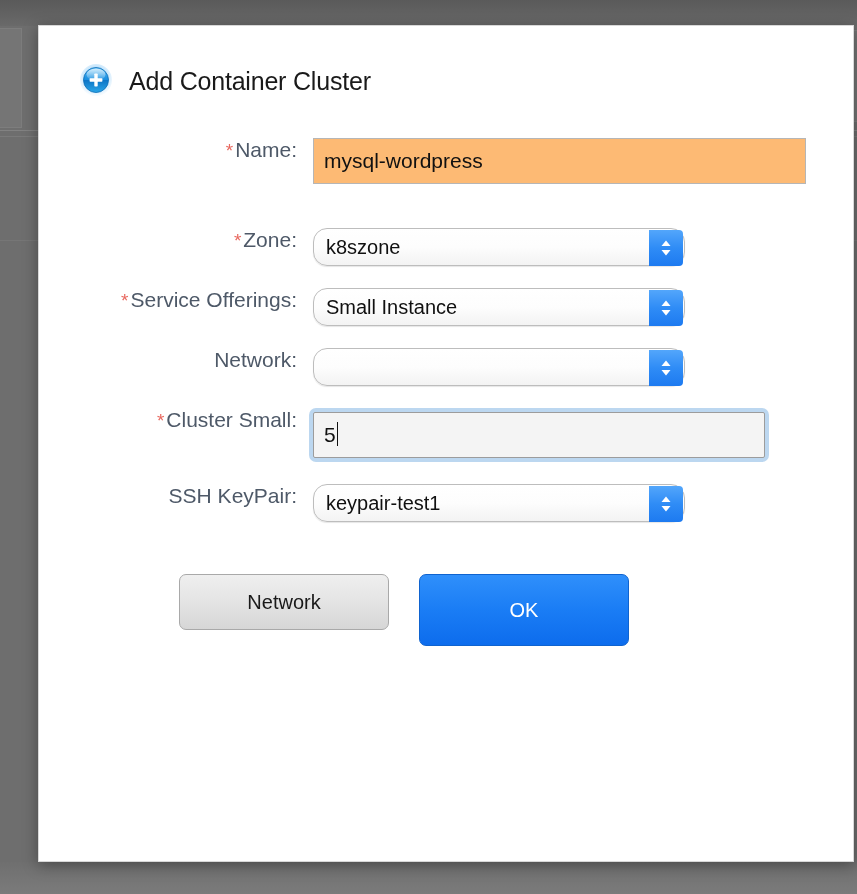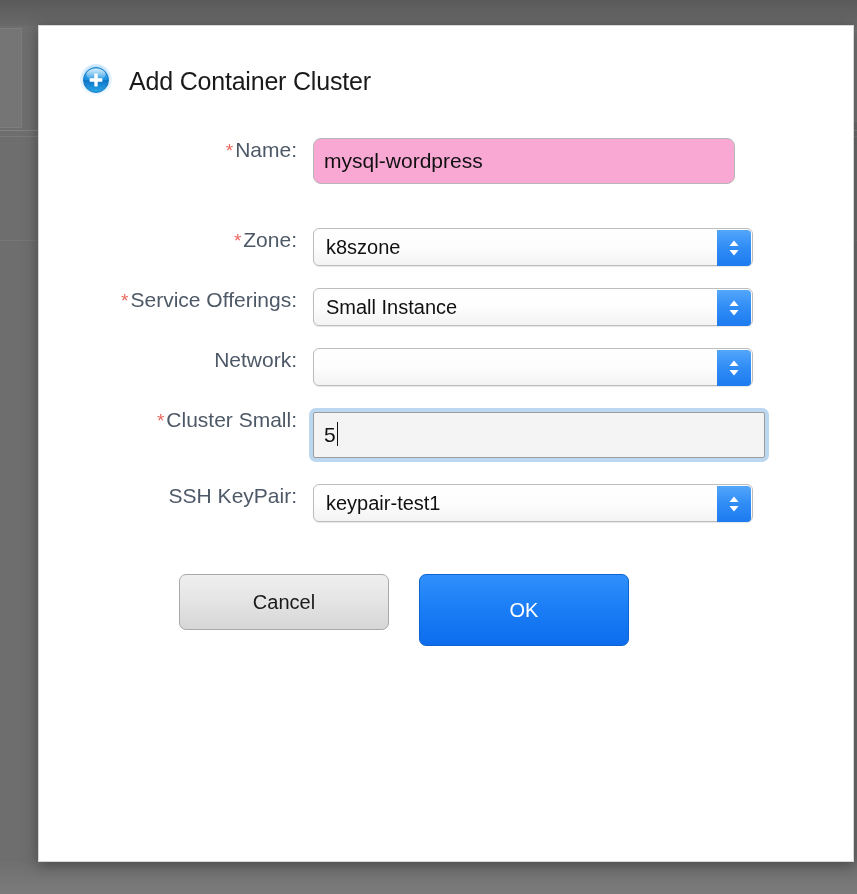--- a/index.html
+++ b/index.html
@@ -111,29 +111,29 @@
     margin-right: 2px;
   }
   .field-cell {
     flex: 1 1 auto;
     position: relative;
   }
 
   
   .textbox {
     display: block;
-    width: 422px;
+    width: 493px;
     height: 46px;
-    background: #f9a8d4;
+    background: #fdba74;
     border: 1px solid #b6b6b6;
     font-family: "Liberation Sans", sans-serif;
     font-size: 21px;
     color: #111111;
     padding: 0 10px;
-    border-radius: 8px;
+    border-radius: 0;
     outline: none;
     overflow: hidden;
     white-space: nowrap;
     line-height: 44px;
   }
 
   
   .focus-wrap {
     display: inline-block;
     padding: 4px;
@@ -152,25 +152,25 @@
     width: 1px;
     height: 24px;
     background: #111;
     vertical-align: -4px;
     margin-left: 1px;
   }
 
   
   .select {
     position: relative;
-    width: 440px;
+    width: 372px;
     height: 38px;
     background: linear-gradient(to bottom, #ffffff 0%, #fdfdfd 50%, #f3f3f3 100%);
     border: 1px solid #bdbdbd;
-    border-radius: 6px;
+    border-radius: 14px;
     box-shadow: 0 1px 1px rgba(0,0,0,0.10);
     display: flex;
     align-items: center;
   }
   .select-value {
     font-size: 20px;
     color: #111111;
     padding-left: 12px;
     white-space: nowrap;
     overflow: hidden;
@@ -348,17 +348,17 @@
               <path d="M7 17.5 L2.5 12 L11.5 12 Z" fill="#ffffff"></path>
             </svg>
           </span>
         </div>
       </div>
     </div>
 
   </div>
 
   <div class="buttons">
-    <button class="btn btn-cancel">Cancel</button>
+    <button class="btn btn-cancel">Network</button>
     <button class="btn btn-ok">OK</button>
   </div>
 
 </div>
 
 </body></html>

